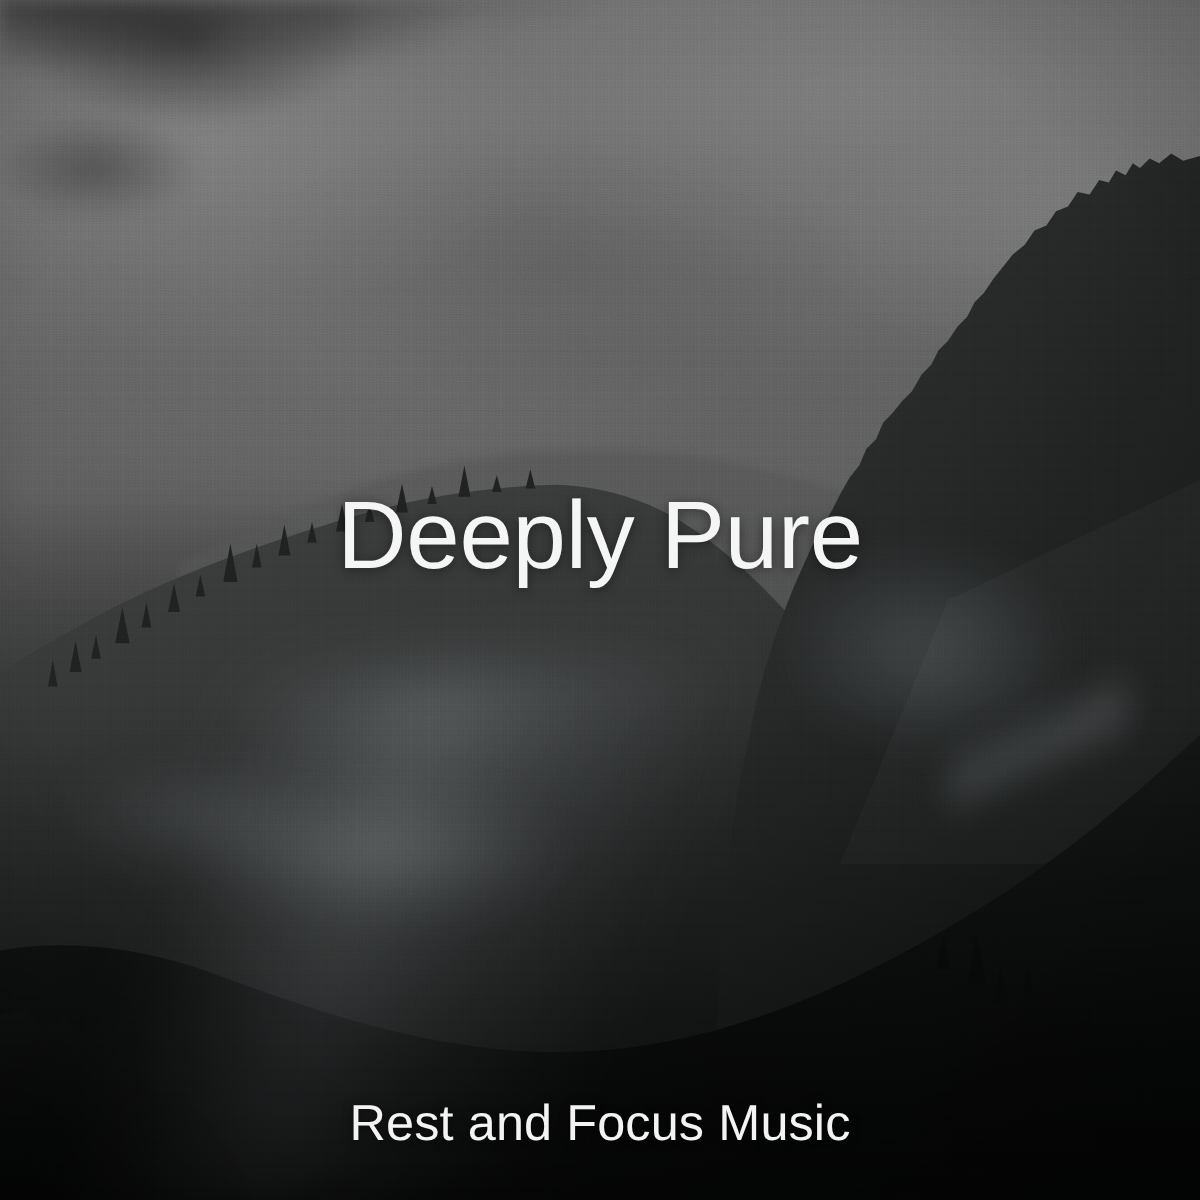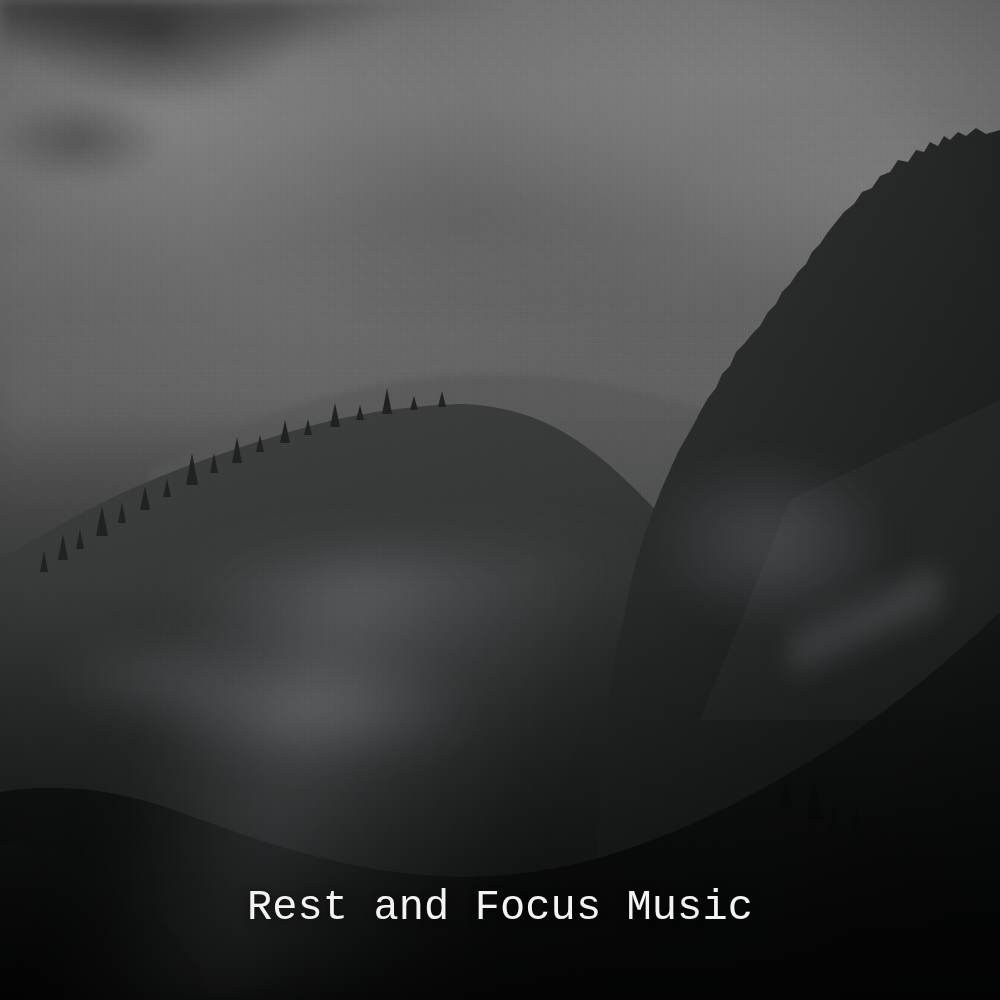--- a/index.html
+++ b/index.html
@@ -167,23 +167,22 @@
     line-height: 84px;
     letter-spacing: -0.2px;
     text-shadow: 0 2px 10px rgba(0,0,0,0.45);
   }
 
   #subtitle-block {
     position: absolute;
     z-index: 20;
     left: 0;
     right: 0;
-    top: 884px;
+    top: 912px;
     text-align: center;
-    font-family: Liberation Mono, monospace;
   }
   #subtitle-text {
     display: block;
     color: #f3f3f3;
     font-size: 42px;
     font-weight: 300;
     line-height: 48px;
     letter-spacing: 0.1px;
     text-shadow: 0 1px 8px rgba(0,0,0,0.55);
   }
@@ -318,19 +317,20 @@
 
   <div class="layer" id="mist-plume"></div>
   <div class="layer" id="mist-plume-2"></div>
   <div class="layer" id="mist-wisp-right"></div>
   <div class="layer" id="mist-glow-midleft"></div>
 
   <div class="layer" id="vignette"></div>
   <div class="layer" id="grain"></div>
 
   <div id="title-block">
+    <span class="title-line">Deeply Pure</span>
   </div>
 
   <div id="subtitle-block">
     <span id="subtitle-text">Rest and Focus Music</span>
   </div>
 
 </div>
 
 </body></html>

